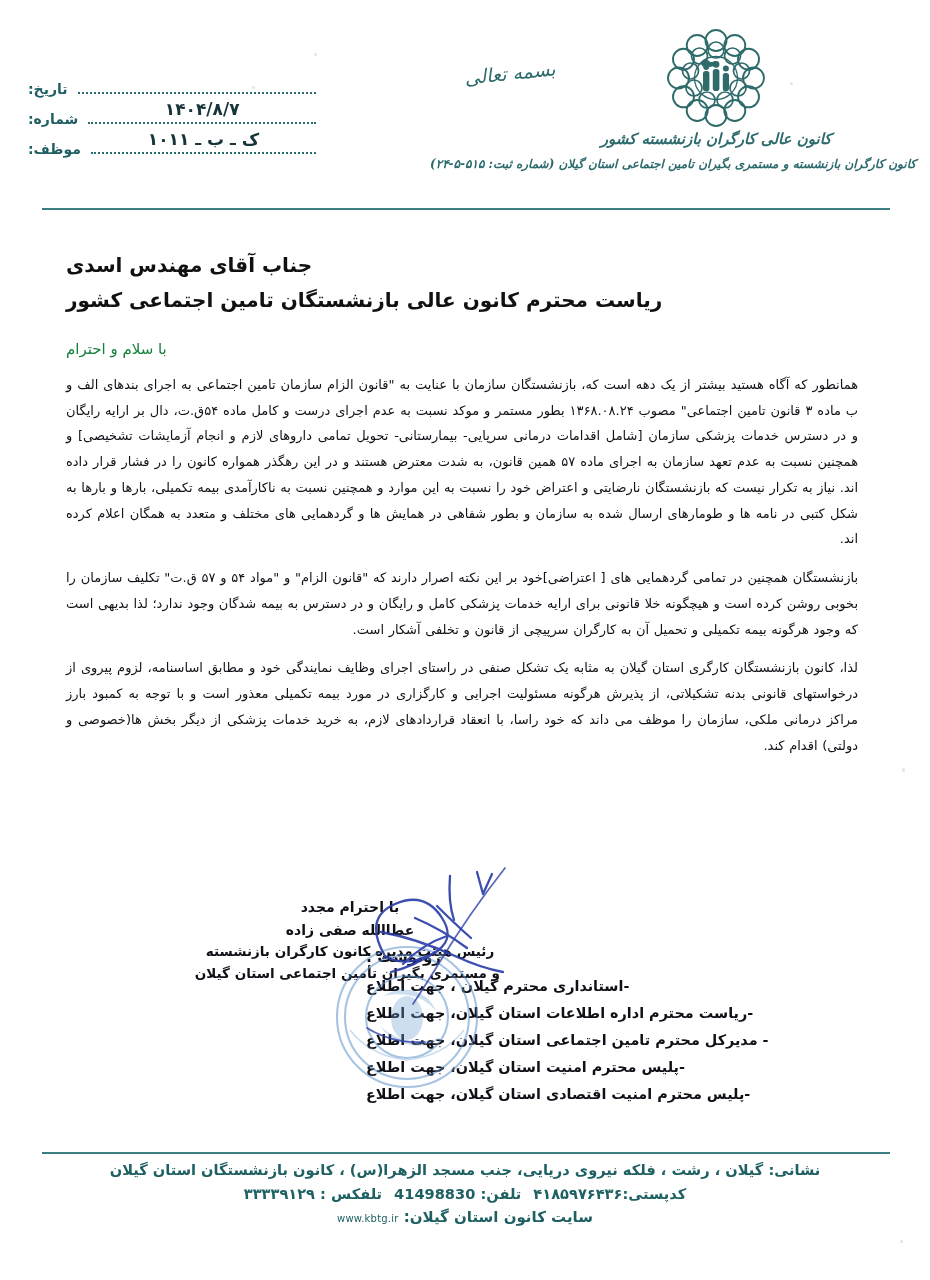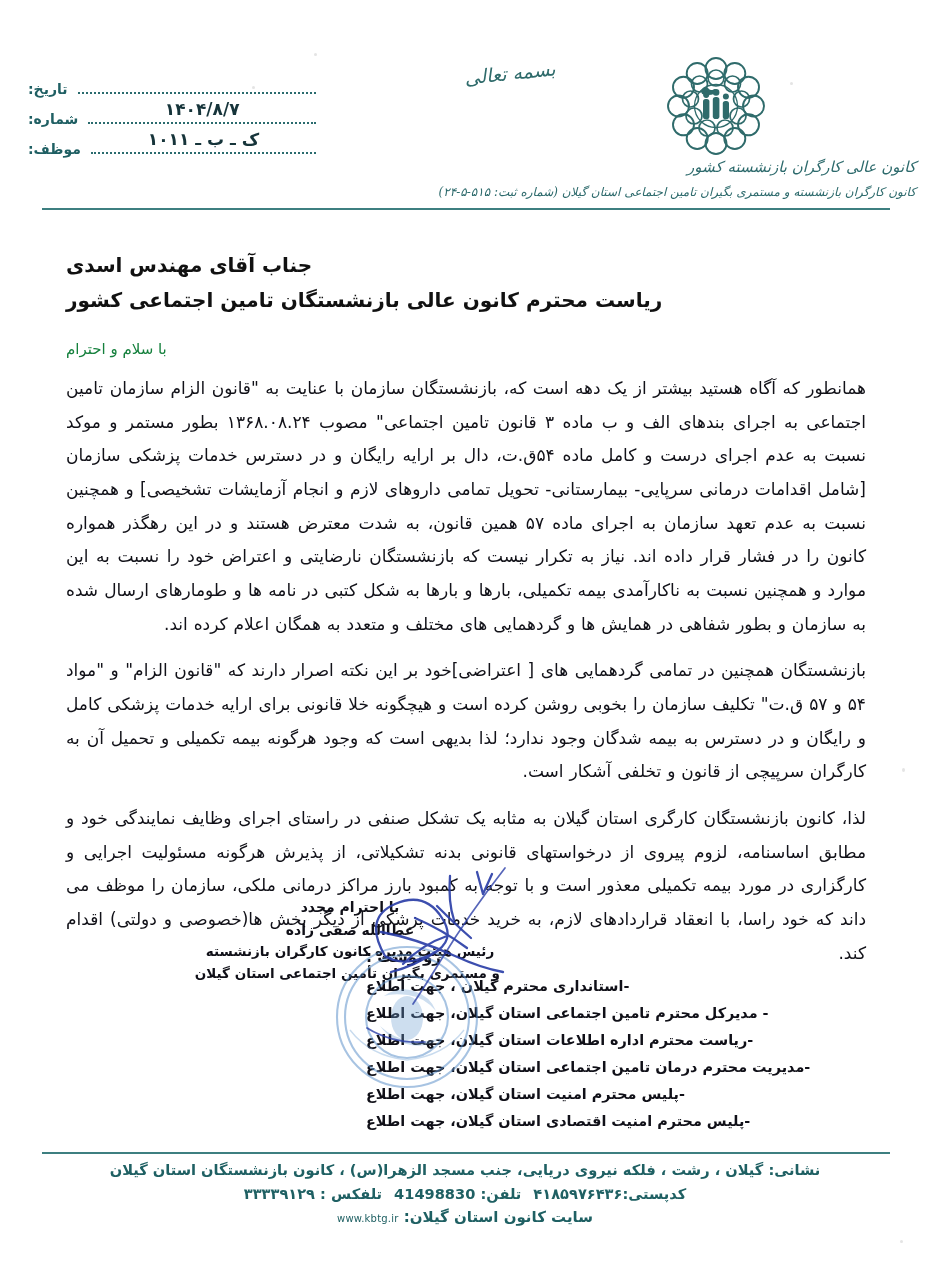--- a/index.html
+++ b/index.html
@@ -83,25 +83,26 @@
     color: #16343a;
     font-weight: bold;
     font-size: 17px;
     letter-spacing: 0.5px;
     font-family: "DejaVu Sans", sans-serif;
   }
 
   
   .org-block {
     position: absolute;
-    top: 56px;
+    top: 28px;
     right: 14px;
     width: 400px;
-    text-align: right;
+    text-align: center;
     color: #2f6b6b;
+    font-weight: bold;
   }
   .logo-wrap {
     width: 100px;
     height: 100px;
     margin: 0 auto 2px auto;
   }
   .org-name-1 {
     font-size: 15px;
     font-family: "DejaVu Serif", "Liberation Serif", serif;
     font-style: italic;
@@ -160,22 +161,22 @@
   .body-text {
     position: absolute;
     top: 372px;
     right: 64px;
     width: 800px;
     direction: rtl;
     text-align: justify;
     color: #111118;
   }
   .body-text p {
-    margin: 0 0 13px 0;
-    font-size: 17px;
+    margin: 0 8px 13px 0;
+    font-size: 13px;
     line-height: 1.98;
     text-align: justify;
     text-align-last: right;
     letter-spacing: -0.1px;
     word-spacing: 0.5px;
   }
 
   
   .signature {
     position: absolute;
@@ -425,23 +426,22 @@
       <g fill="none" stroke="#2c3fa8" stroke-width="1.7" stroke-linecap="round" opacity="0.8">
         <path d="M150 8 q-36 46 -64 92 q-16 26 -28 44"></path>
         <path d="M12 168 q26 16 58 14"></path>
       </g>
     </svg>
   </div>
 
   <div class="cc">
     <div class="cc-title">رونوشت :</div>
     <div class="cc-item">-استانداری محترم گیلان ، جهت اطلاع</div>
+    <div class="cc-item">-ریاست محترم اداره اطلاعات استان گیلان، جهت اطلاع</div>
     <div class="cc-item">- مدیرکل محترم تامین اجتماعی استان گیلان، جهت اطلاع</div>
-    <div class="cc-item">-ریاست محترم اداره اطلاعات استان گیلان، جهت اطلاع</div>
-    <div class="cc-item">-مدیریت محترم درمان تامین اجتماعی استان گیلان، جهت اطلاع</div>
     <div class="cc-item">-پلیس محترم امنیت استان گیلان، جهت اطلاع</div>
     <div class="cc-item">-پلیس محترم امنیت اقتصادی استان گیلان، جهت اطلاع</div>
   </div>
 
   <div class="foot-rule"></div>
   <div class="footer">
     <div class="footer-line">نشانی: گیلان ، رشت ، فلکه نیروی دریایی، جنب مسجد الزهرا(س) ، کانون بازنشستگان استان گیلان</div>
     <div class="footer-line">
       <span>کدپستی:</span><span>۴۱۸۵۹۷۶۴۳۶</span><span class="sep"></span><span>تلفن:</span>
       <span>41498830</span><span class="sep"></span><span>تلفکس :</span>

